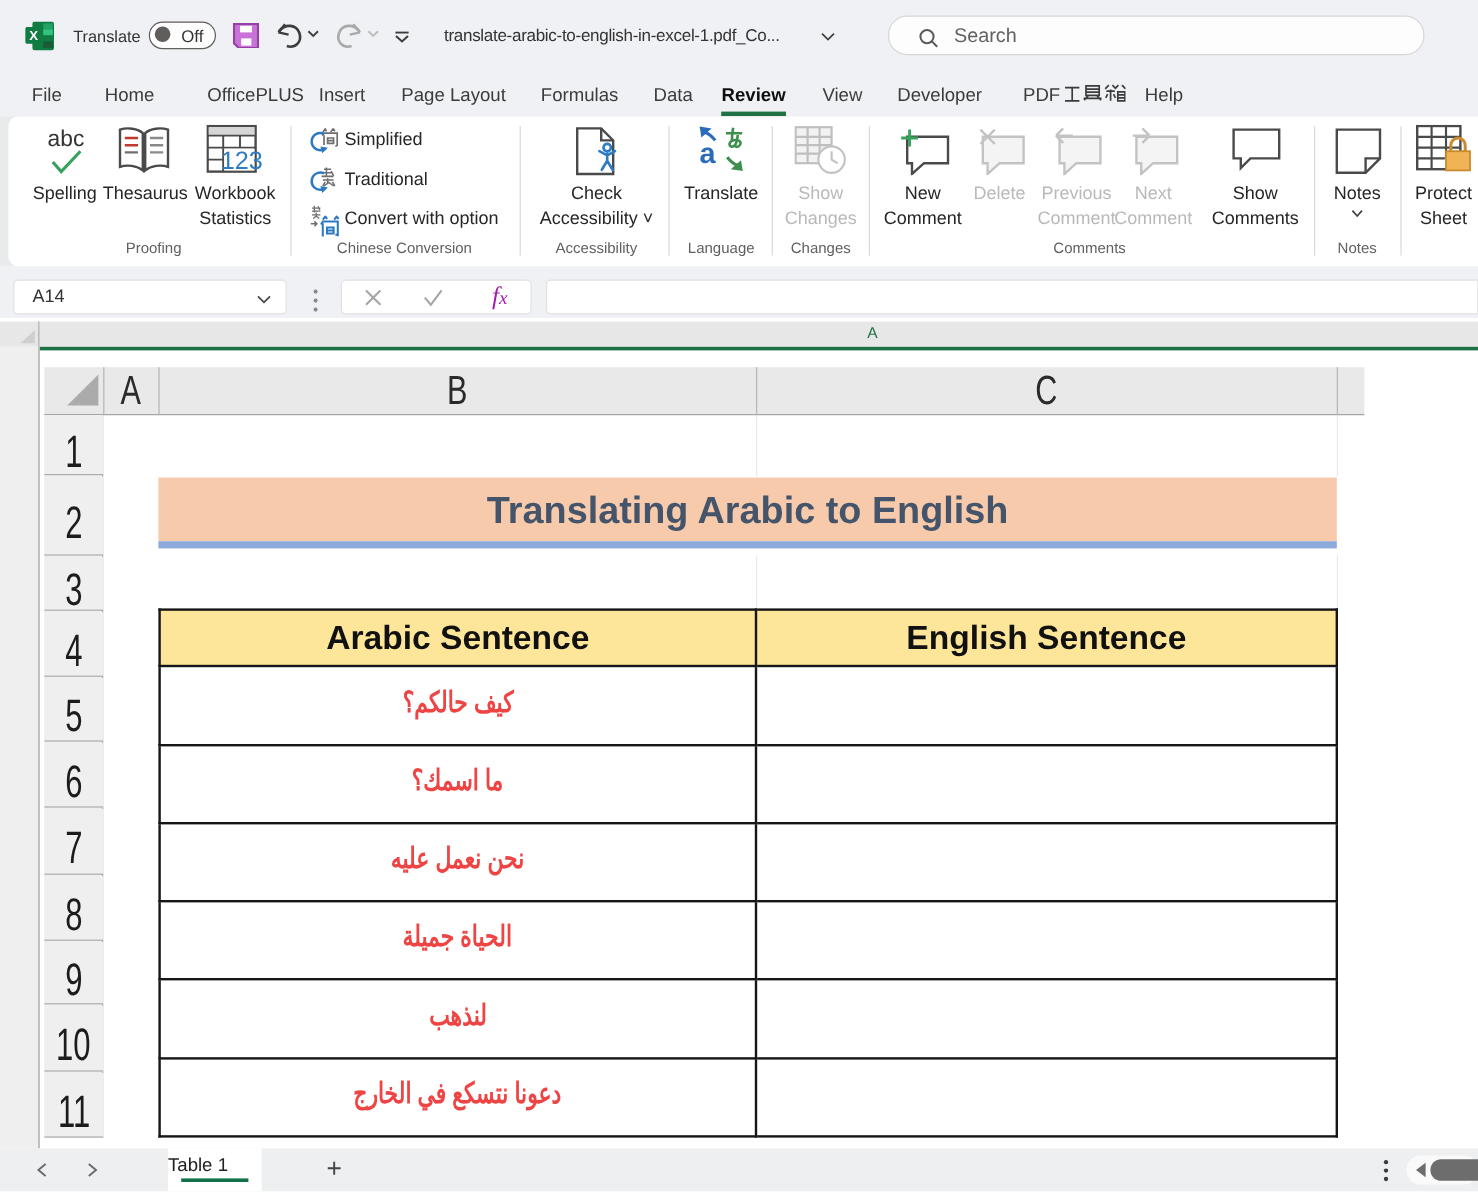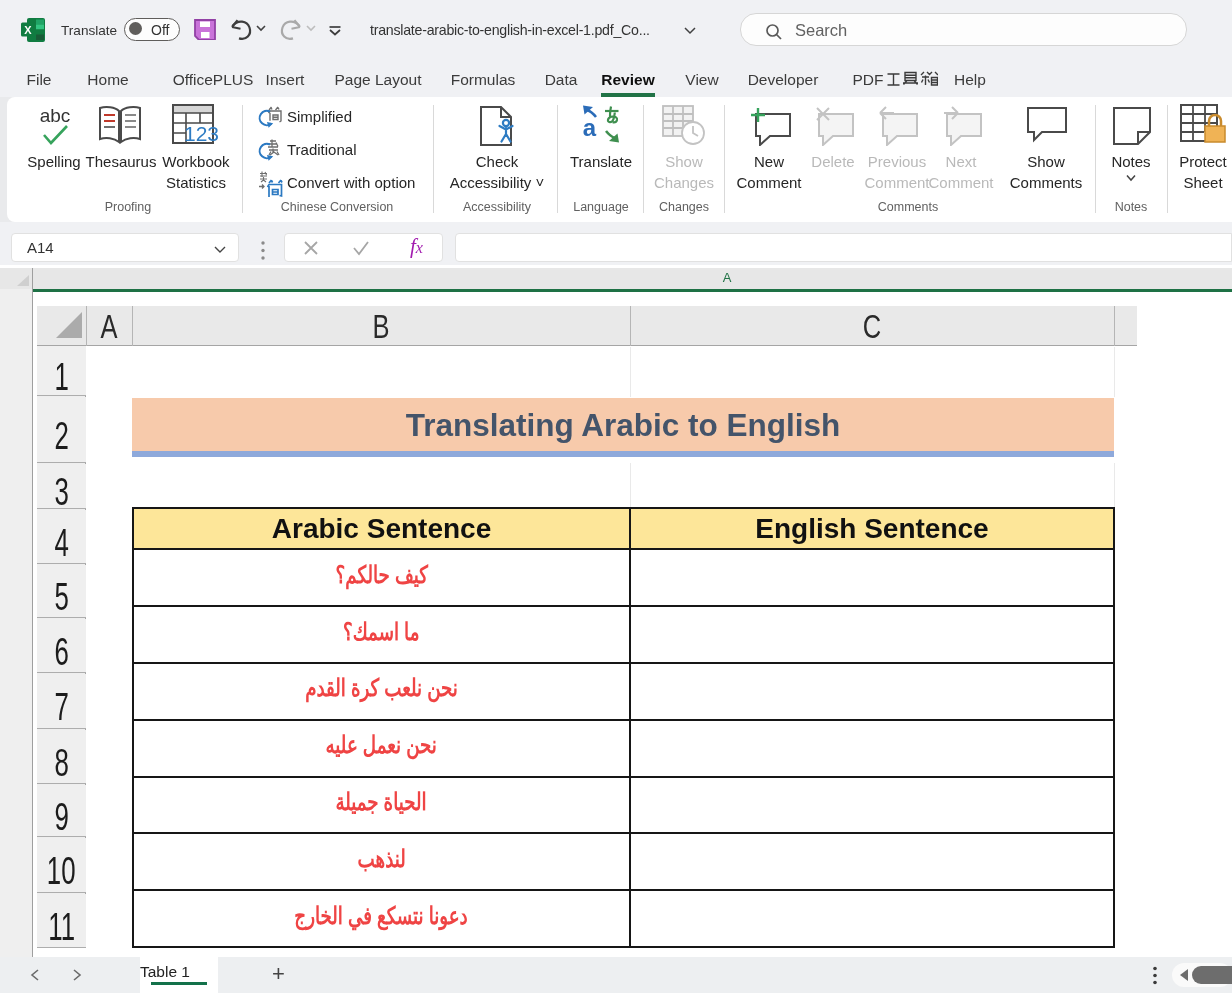--- a/index.html
+++ b/index.html
@@ -366,24 +366,20 @@
           </tr>
       <tr>
             <td class="ar" dir="rtl"><span>كيف حالكم؟</span></td>
             <td></td>
           </tr>
       <tr>
             <td class="ar" dir="rtl"><span>ما اسمك؟</span></td>
             <td></td>
           </tr>
       <tr>
-            <td class="ar" dir="rtl"><span>نحن نلعب كرة القدم</span></td>
-            <td></td>
-          </tr>
-      <tr>
             <td class="ar" dir="rtl"><span>نحن نعمل عليه</span></td>
             <td></td>
           </tr>
       <tr>
             <td class="ar" dir="rtl"><span>الحياة جميلة</span></td>
             <td></td>
           </tr>
       <tr>
             <td class="ar" dir="rtl"><span>لنذهب</span></td>
             <td></td>

